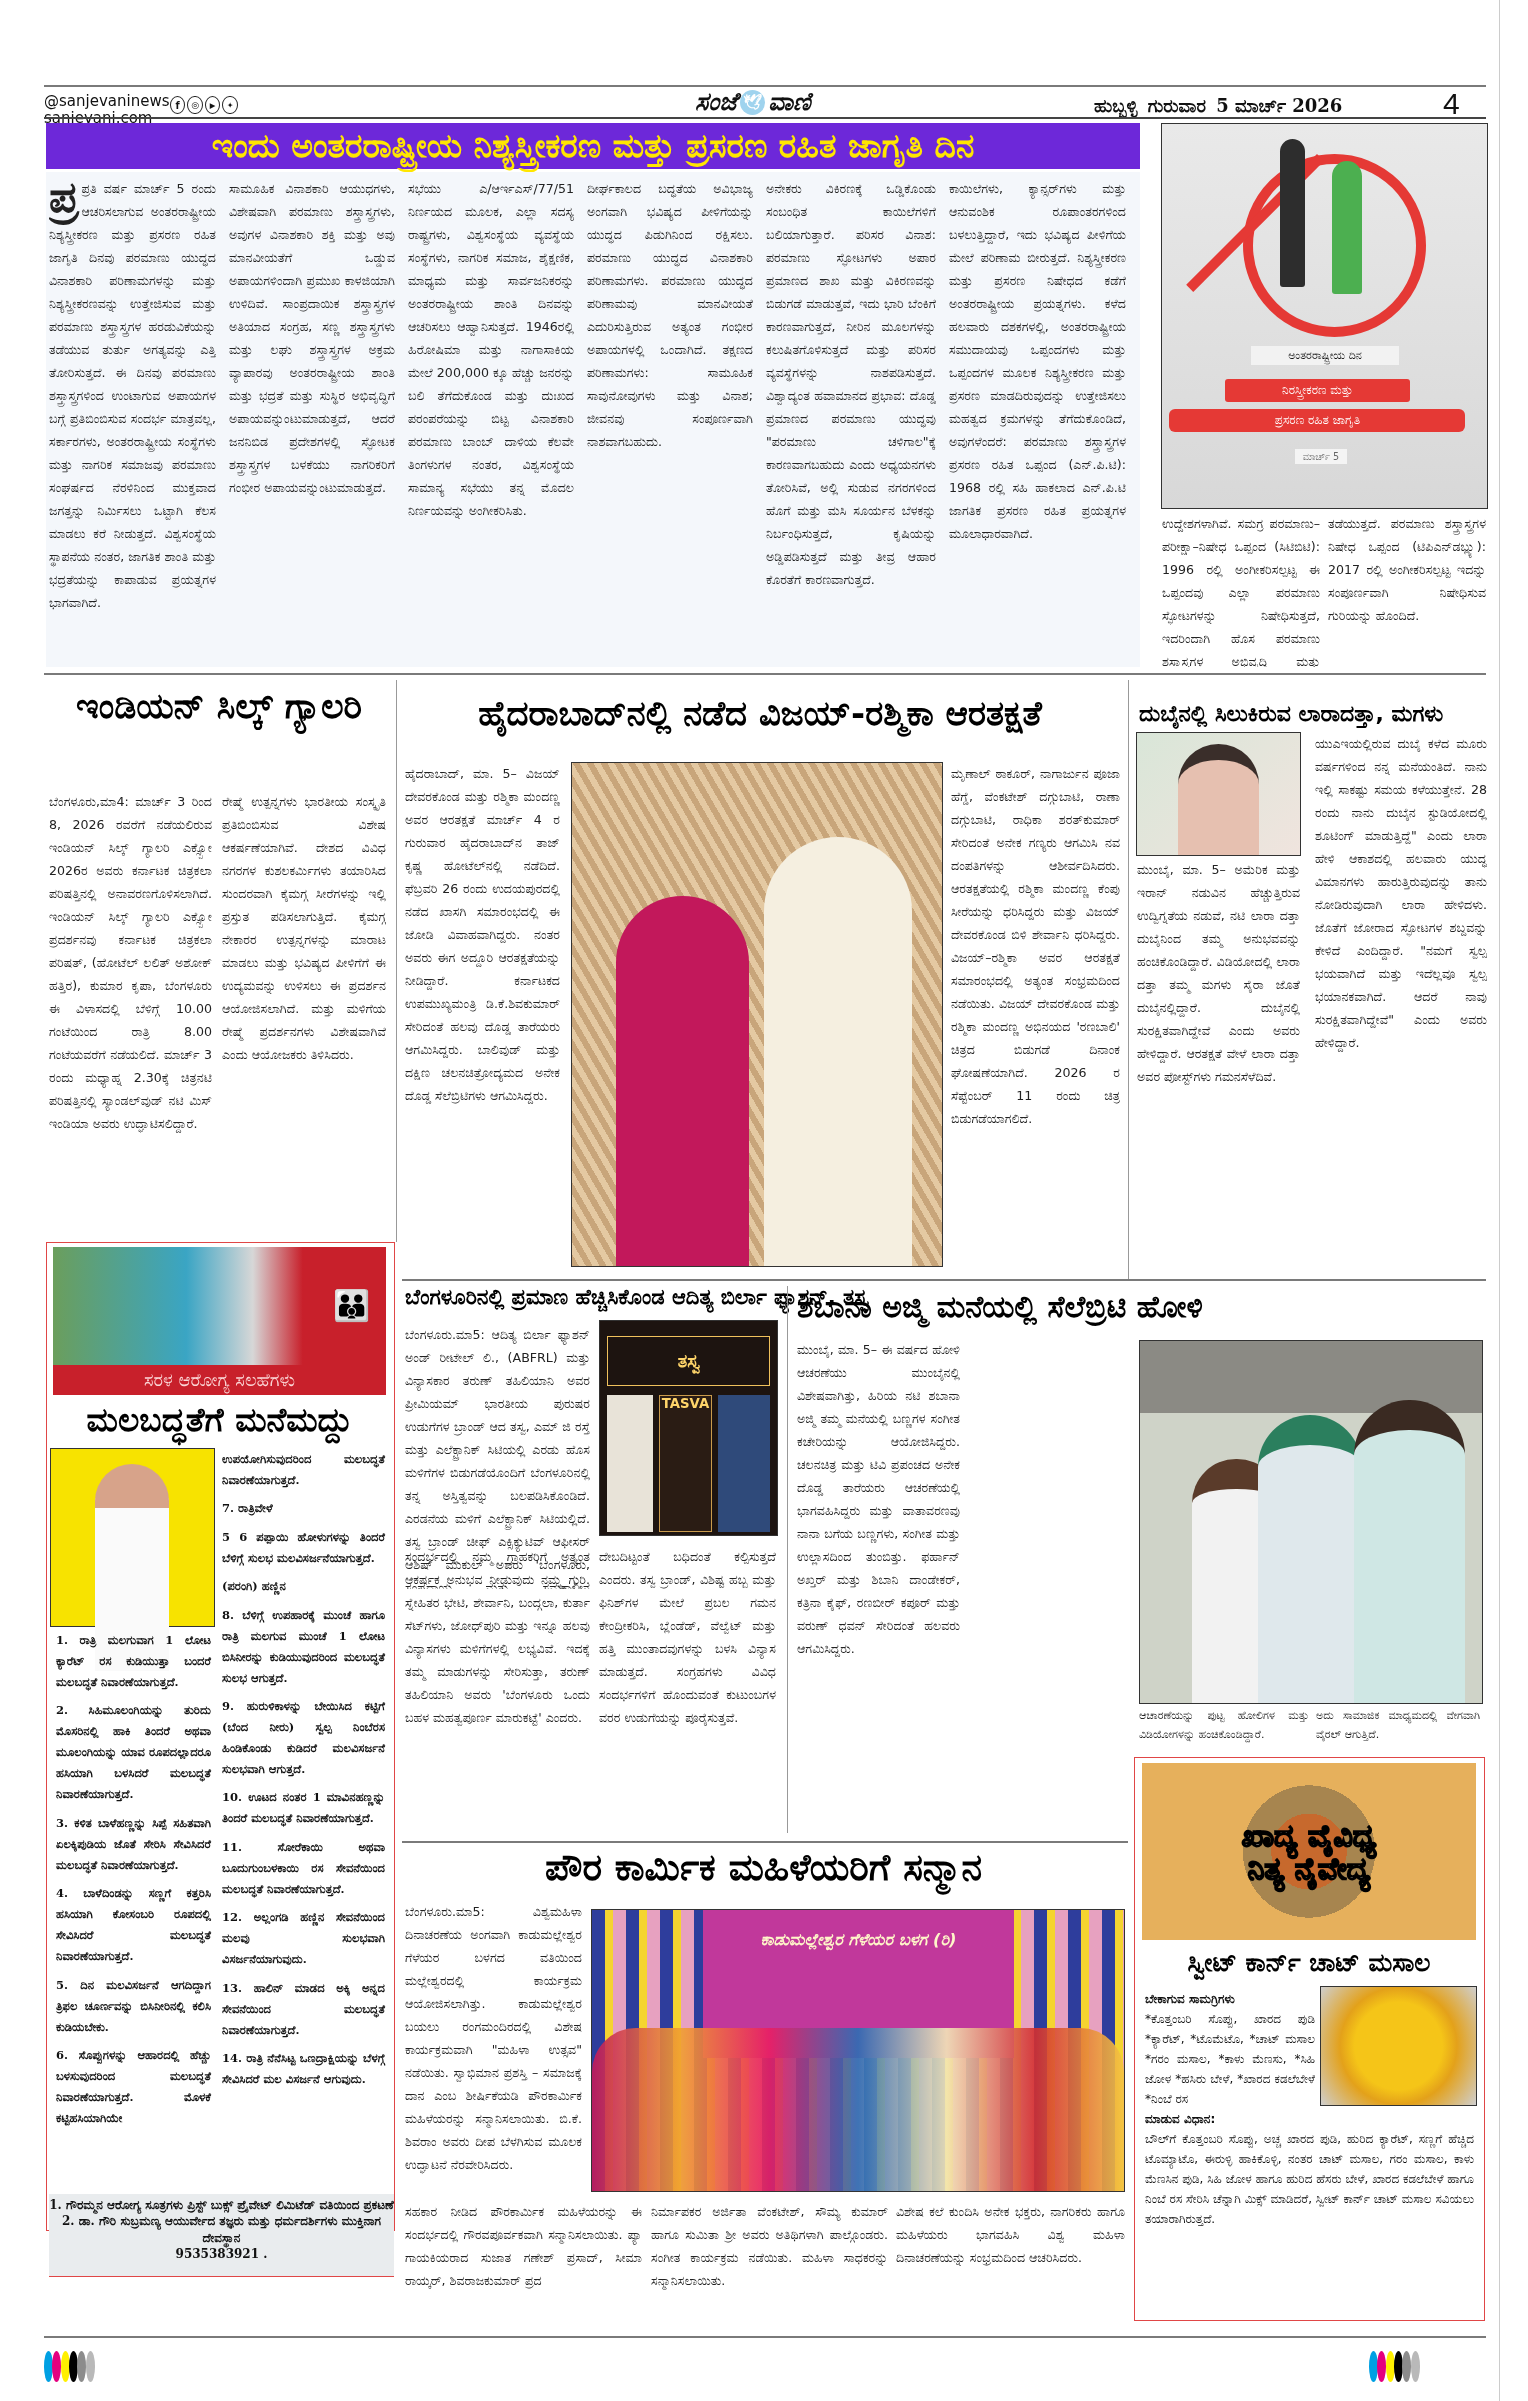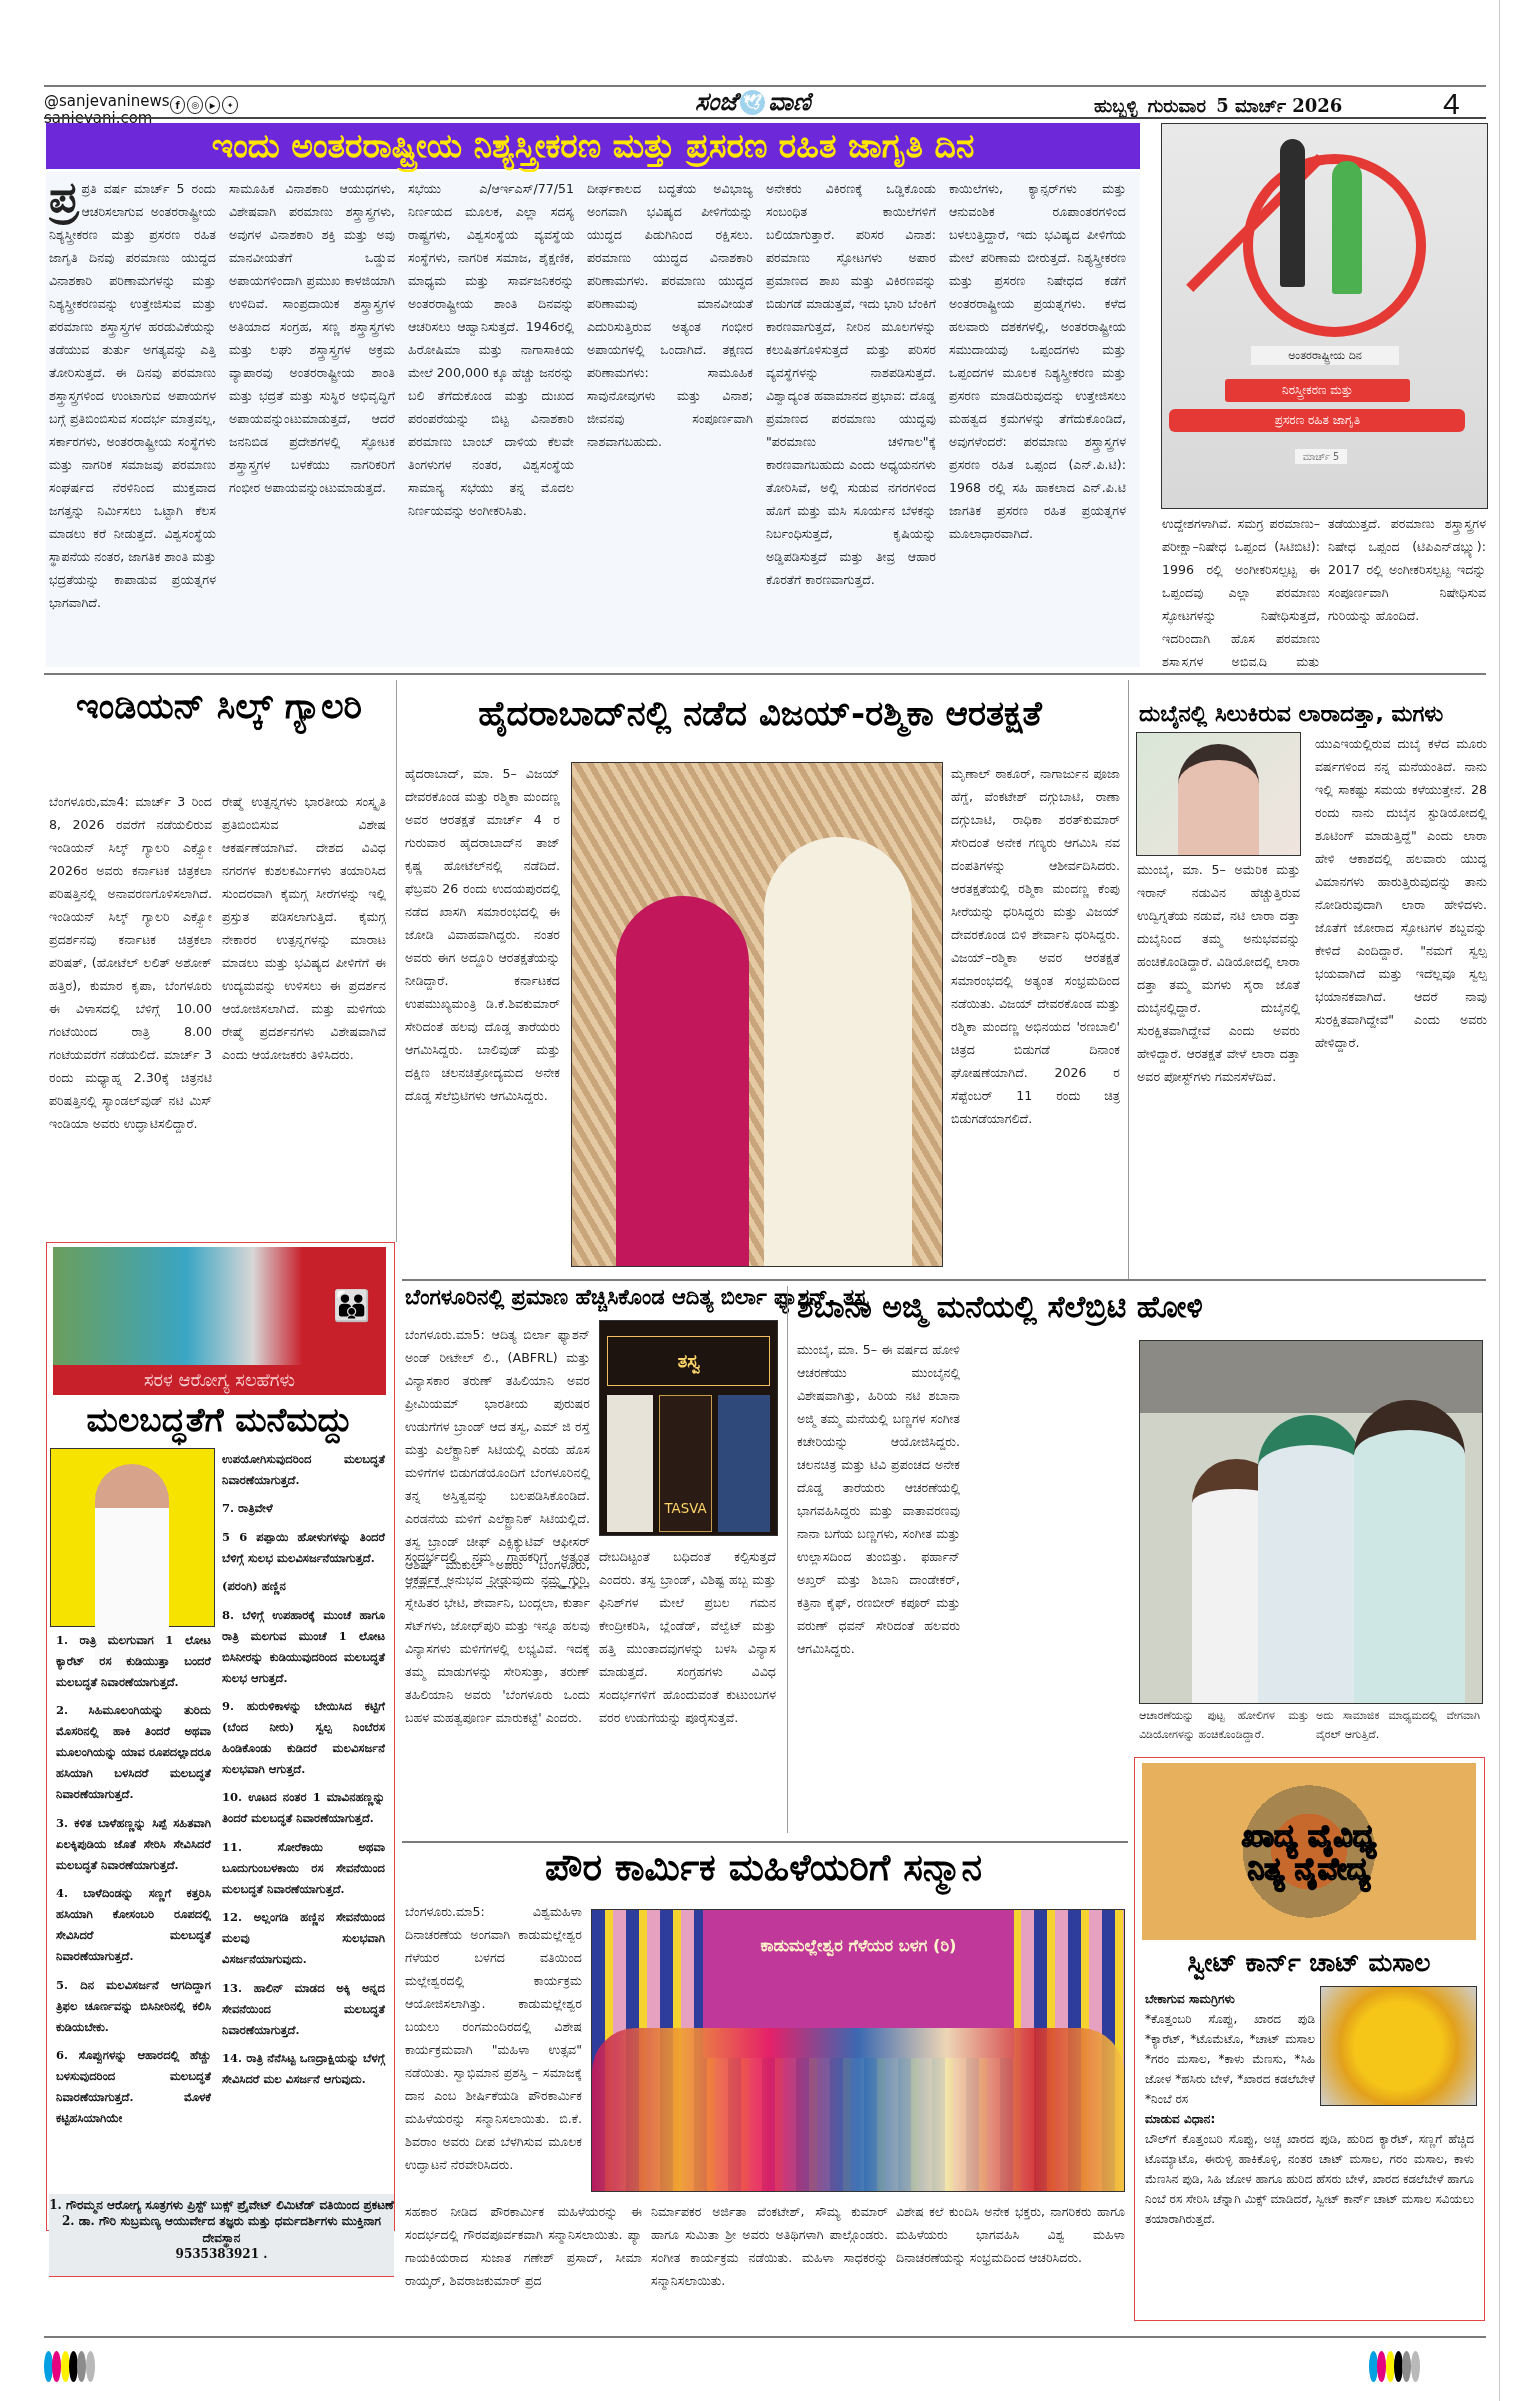--- a/index.html
+++ b/index.html
@@ -135,21 +135,21 @@
 
 <div class="hr" style="left:402px;top:1279px;width:1084px;"></div>
 
 <div class="abs hl" style="left:405px;top:1286px;width:355px;font-size:21px;white-space:nowrap;">ಬೆಂಗಳೂರಿನಲ್ಲಿ ಪ್ರಮಾಣ ಹೆಚ್ಚಿಸಿಕೊಂಡ ಆದಿತ್ಯ ಬಿರ್ಲಾ ಫ್ಯಾಶನ್, ತಸ್ವ</div>
 <div class="abs body-col" style="left:405px;top:1323px;width:185px;height:266px;"><span>ಬೆಂಗಳೂರು.ಮಾ5: ಆದಿತ್ಯ ಬಿರ್ಲಾ ಫ್ಯಾಶನ್ ಅಂಡ್ ರೀಟೇಲ್ ಲಿ., (ABFRL) ಮತ್ತು ವಿನ್ಯಾಸಕಾರ ತರುಣ್ ತಹಿಲಿಯಾನಿ ಅವರ ಪ್ರೀಮಿಯಮ್ ಭಾರತೀಯ ಪುರುಷರ ಉಡುಗೆಗಳ ಬ್ರಾಂಡ್ ಆದ ತಸ್ವ, ಎಮ್ ಜಿ ರಸ್ತೆ ಮತ್ತು ಎಲೆಕ್ಟ್ರಾನಿಕ್ ಸಿಟಿಯಲ್ಲಿ ಎರಡು ಹೊಸ ಮಳಿಗೆಗಳ ಬಿಡುಗಡೆಯೊಂದಿಗೆ ಬೆಂಗಳೂರಿನಲ್ಲಿ ತನ್ನ ಅಸ್ತಿತ್ವವನ್ನು ಬಲಪಡಿಸಿಕೊಂಡಿದೆ. ಎರಡನೆಯ ಮಳಿಗೆ ಎಲೆಕ್ಟ್ರಾನಿಕ್ ಸಿಟಿಯಲ್ಲಿದೆ. ತಸ್ವ ಬ್ರಾಂಡ್ ಚೀಫ್ ಎಕ್ಸಿಕ್ಯುಟಿವ್ ಆಫೀಸರ್ ಆಶಿಷ್ ಮುಕುಲ್ ಅವರು 'ಬೆಂಗಳೂರು, ಸಂಪ್ರದಾಯ ಮತ್ತು ಸಮಕಾಲೀನ ಜೀವನಶೈಲಿಯ ಸುಂದರ ಮಿಶ್ರಣವಾಗಿದೆ' ಎಂದರು.</span></div>
 <div class="photo" style="left:599px;top:1320px;width:177px;height:214px;background:#1d1410;">
   <div style="position:absolute;left:7.4px;top:15px;width:161px;height:48px;border:1.5px solid #f0c15c;display:flex;align-items:center;justify-content:center;color:#ffd56a;font-size:18px;font-weight:bold;">
     <span>ತಸ್ವ</span>
   </div>
   <div style="position:absolute;left:7.4px;top:74px;width:46px;height:137px;background:#e8e3d8;"></div>
-  <div style="position:absolute;left:59px;top:74px;width:53px;height:137px;background:#2a1c14;border:0.7px solid #c99b4c;display:flex;align-items:flex-end;justify-content:center;color:#ffd56a;font-weight:normal;font-size:13.3px;padding-bottom:15px;box-sizing:border-box;">
+  <div style="position:absolute;left:59px;top:74px;width:53px;height:137px;background:#2a1c14;border:0.7px solid #c99b4c;display:flex;justify-content:center;color:#ffd56a;font-weight:bold;font-size:13.3px;padding-bottom:15px;box-sizing:border-box;">
     <span>TASVA</span>
   </div>
   <div style="position:absolute;left:118px;top:74px;width:52px;height:137px;background:#2f4a7a;"></div>
 </div>
 <div class="abs body-col" style="left:405px;top:1545px;width:185px;height:281px;"><span>ಸಂದರ್ಭದಲ್ಲಿ ನಮ್ಮ ಗ್ರಾಹಕರಿಗೆ ಅತ್ಯಂತ ಆಕರ್ಷಕ ಅನುಭವ ನೀಡುವುದು ನಮ್ಮ ಗುರಿ. ಸ್ನೇಹಿತರ ಭೇಟಿ, ಶೇರ್ವಾನಿ, ಬಂದ್ಗಲಾ, ಕುರ್ತಾ ಸೆಟ್‌ಗಳು, ಜೋಧ್‌ಪುರಿ ಮತ್ತು ಇನ್ನೂ ಹಲವು ವಿನ್ಯಾಸಗಳು ಮಳಿಗೆಗಳಲ್ಲಿ ಲಭ್ಯವಿವೆ. ಇದಕ್ಕೆ ತಮ್ಮ ಮಾಡುಗಳನ್ನು ಸೇರಿಸುತ್ತಾ, ತರುಣ್ ತಹಿಲಿಯಾನಿ ಅವರು 'ಬೆಂಗಳೂರು ಒಂದು ಬಹಳ ಮಹತ್ವಪೂರ್ಣ ಮಾರುಕಟ್ಟೆ' ಎಂದರು.</span></div>
 <div class="abs body-col" style="left:599px;top:1545px;width:177px;height:281px;"><span>ದೇಬದಿಟ್ಟಂತೆ ಬಧಿದಂತೆ ಕಲ್ಪಿಸುತ್ತದೆ ಎಂದರು. ತಸ್ವ ಬ್ರಾಂಡ್, ವಿಶಿಷ್ಟ ಹಬ್ಬ ಮತ್ತು ಫಿನಿಶ್‌ಗಳ ಮೇಲೆ ಪ್ರಬಲ ಗಮನ ಕೇಂದ್ರೀಕರಿಸಿ, ಬ್ಲೆಂಡೆಡ್, ವೆಲ್ವೆಟ್ ಮತ್ತು ಹತ್ತಿ ಮುಂತಾದವುಗಳನ್ನು ಬಳಸಿ ವಿನ್ಯಾಸ ಮಾಡುತ್ತದೆ. ಸಂಗ್ರಹಗಳು ವಿವಿಧ ಸಂದರ್ಭಗಳಿಗೆ ಹೊಂದುವಂತೆ ಕುಟುಂಬಗಳ ವರರ ಉಡುಗೆಯನ್ನು ಪೂರೈಸುತ್ತವೆ.</span></div>
 <div class="vr" style="left:787px;top:1286px;height:547px;"></div>
 
 <div class="abs hl" style="left:797px;top:1290px;width:688px;font-size:30px;white-space:nowrap;">ಶಬಾನಾ ಅಜ್ಮಿ ಮನೆಯಲ್ಲಿ ಸೆಲೆಬ್ರಿಟಿ ಹೋಳಿ</div>
 <div class="abs body-col" style="left:797px;top:1338px;width:163px;height:370px;"><span>ಮುಂಬೈ, ಮಾ. 5– ಈ ವರ್ಷದ ಹೋಳಿ ಆಚರಣೆಯು ಮುಂಬೈನಲ್ಲಿ ವಿಶೇಷವಾಗಿತ್ತು, ಹಿರಿಯ ನಟಿ ಶಬಾನಾ ಅಜ್ಮಿ ತಮ್ಮ ಮನೆಯಲ್ಲಿ ಬಣ್ಣಗಳ ಸಂಗೀತ ಕಚೇರಿಯನ್ನು ಆಯೋಜಿಸಿದ್ದರು. ಚಲನಚಿತ್ರ ಮತ್ತು ಟಿವಿ ಪ್ರಪಂಚದ ಅನೇಕ ದೊಡ್ಡ ತಾರೆಯರು ಆಚರಣೆಯಲ್ಲಿ ಭಾಗವಹಿಸಿದ್ದರು ಮತ್ತು ವಾತಾವರಣವು ನಾನಾ ಬಗೆಯ ಬಣ್ಣಗಳು, ಸಂಗೀತ ಮತ್ತು ಉಲ್ಲಾಸದಿಂದ ತುಂಬಿತ್ತು. ಫರ್ಹಾನ್ ಅಖ್ತರ್ ಮತ್ತು ಶಿಬಾನಿ ದಾಂಡೇಕರ್, ಕತ್ರಿನಾ ಕೈಫ್, ರಣಬೀರ್ ಕಪೂರ್ ಮತ್ತು ವರುಣ್ ಧವನ್ ಸೇರಿದಂತೆ ಹಲವರು ಆಗಮಿಸಿದ್ದರು.</span></div>
@@ -172,21 +172,21 @@
   <div style="width:170px;font-weight:bold;">ಬೇಕಾಗುವ ಸಾಮಗ್ರಿಗಳು</div>
   <div style="width:170px;">*ಕೊತ್ತಂಬರಿ ಸೊಪ್ಪು, ಖಾರದ ಪುಡಿ *ಕ್ಯಾರೆಟ್, *ಟೊಮೆಟೊ, *ಚಾಟ್ ಮಸಾಲ *ಗರಂ ಮಸಾಲ, *ಕಾಳು ಮೆಣಸು, *ಸಿಹಿ ಜೋಳ *ಹಸಿರು ಬೇಳೆ, *ಖಾರದ ಕಡಲೆಬೇಳೆ *ನಿಂಬೆ ರಸ</div>
   <div style="font-weight:bold;">ಮಾಡುವ ವಿಧಾನ:</div>
   <div>ಬೌಲ್‌ಗೆ ಕೊತ್ತಂಬರಿ ಸೊಪ್ಪು, ಅಚ್ಚ ಖಾರದ ಪುಡಿ, ಹುರಿದ ಕ್ಯಾರೆಟ್, ಸಣ್ಣಗೆ ಹೆಚ್ಚಿದ ಟೊಮ್ಯಾಟೊ, ಈರುಳ್ಳಿ ಹಾಕಿಕೊಳ್ಳಿ, ನಂತರ ಚಾಟ್ ಮಸಾಲ, ಗರಂ ಮಸಾಲ, ಕಾಳು ಮೆಣಸಿನ ಪುಡಿ, ಸಿಹಿ ಜೋಳ ಹಾಗೂ ಹುರಿದ ಹೆಸರು ಬೇಳೆ, ಖಾರದ ಕಡಲೆಬೇಳೆ ಹಾಗೂ ನಿಂಬೆ ರಸ ಸೇರಿಸಿ ಚೆನ್ನಾಗಿ ಮಿಕ್ಸ್ ಮಾಡಿದರೆ, ಸ್ವೀಟ್ ಕಾರ್ನ್ ಚಾಟ್ ಮಸಾಲ ಸವಿಯಲು ತಯಾರಾಗಿರುತ್ತದೆ.</div>
 </div>
 
 <div class="hr" style="left:402px;top:1841px;width:726px;"></div>
 <div class="abs hl" style="left:405px;top:1848px;width:717px;font-size:37px;text-align:center;white-space:nowrap;">ಪೌರ ಕಾರ್ಮಿಕ ಮಹಿಳೆಯರಿಗೆ ಸನ್ಮಾನ</div>
 <div class="abs body-col" style="left:405px;top:1900px;width:177px;height:296px;"><span>ಬೆಂಗಳೂರು.ಮಾ5: ವಿಶ್ವಮಹಿಳಾ ದಿನಾಚರಣೆಯ ಅಂಗವಾಗಿ ಕಾಡುಮಲ್ಲೇಶ್ವರ ಗೆಳೆಯರ ಬಳಗದ ವತಿಯಿಂದ ಮಲ್ಲೇಶ್ವರದಲ್ಲಿ ಕಾರ್ಯಕ್ರಮ ಆಯೋಜಿಸಲಾಗಿತ್ತು. ಕಾಡುಮಲ್ಲೇಶ್ವರ ಬಯಲು ರಂಗಮಂದಿರದಲ್ಲಿ ವಿಶೇಷ ಕಾರ್ಯಕ್ರಮವಾಗಿ "ಮಹಿಳಾ ಉತ್ಸವ" ನಡೆಯಿತು. ಸ್ವಾಭಿಮಾನ ಪ್ರಶಸ್ತಿ – ಸಮಾಜಕ್ಕೆ ದಾನ ಎಂಬ ಶೀರ್ಷಿಕೆಯಡಿ ಪೌರಕಾರ್ಮಿಕ ಮಹಿಳೆಯರನ್ನು ಸನ್ಮಾನಿಸಲಾಯಿತು. ಬಿ.ಕೆ. ಶಿವರಾಂ ಅವರು ದೀಪ ಬೆಳಗಿಸುವ ಮೂಲಕ ಉದ್ಘಾಟನೆ ನೆರವೇರಿಸಿದರು.</span></div>
 <div class="photo" style="left:591px;top:1909px;width:532px;height:281px;background:repeating-linear-gradient(90deg,#2e3d9c 0 13.3px,#f5d430 13.3px 21px,#e7a1c0 21px 34px);">
-  <div style="position:absolute;left:111px;top:0;width:311px;height:148px;background:#c1389b;display:flex;justify-content:center;padding-top:26px;box-sizing:border-box;">
+  <div style="position:absolute;left:111px;top:0;width:311px;height:148px;background:#c1389b;display:flex;justify-content:center;padding-top:20px;box-sizing:border-box;font-style:italic;">
     <span style="color:#fff5c9;font-weight:bold;font-size:16.3px;">ಕಾಡುಮಲ್ಲೇಶ್ವರ ಗೆಳೆಯರ ಬಳಗ (ರಿ)</span>
   </div>
   <div style="position:absolute;left:0;bottom:0;width:100%;height:163px;background:linear-gradient(90deg,#c2185b,#f0a030,#e91e63,#2c6eb4,#f3e7b8,#d32f2f,#f4c542);opacity:.9;border-radius:44px 44px 0 0;"></div>
 </div>
 <div class="abs body-col" style="left:405px;top:2200px;width:237px;height:111px;"><span>ಸಹಕಾರ ನೀಡಿದ ಪೌರಕಾರ್ಮಿಕ ಮಹಿಳೆಯರನ್ನು ಈ ಸಂದರ್ಭದಲ್ಲಿ ಗೌರವಪೂರ್ವಕವಾಗಿ ಸನ್ಮಾನಿಸಲಾಯಿತು. ಪ್ಯಾ ಗಾಯಕಿಯರಾದ ಸುಜಾತ ಗಣೇಶ್ ಪ್ರಸಾದ್, ಸೀಮಾ ರಾಯ್ಕರ್, ಶಿವರಾಜಕುಮಾರ್ ಪ್ರದ</span></div>
 <div class="abs body-col" style="left:651px;top:2200px;width:237px;height:111px;"><span>ನಿರ್ಮಾಪಕರ ಅರ್ಜಿತಾ ವೆಂಕಟೇಶ್, ಸೌಮ್ಯ ಕುಮಾರ್ ಹಾಗೂ ಸುಮಿತಾ ಶ್ರೀ ಅವರು ಅತಿಥಿಗಳಾಗಿ ಪಾಲ್ಗೊಂಡರು. ಸಂಗೀತ ಕಾರ್ಯಕ್ರಮ ನಡೆಯಿತು. ಮಹಿಳಾ ಸಾಧಕರನ್ನು ಸನ್ಮಾನಿಸಲಾಯಿತು.</span></div>
 <div class="abs body-col" style="left:896px;top:2200px;width:229px;height:111px;"><span>ವಿಶೇಷ ಕಲೆ ಕುಂದಿಸಿ ಅನೇಕ ಭಕ್ತರು, ನಾಗರಿಕರು ಹಾಗೂ ಮಹಿಳೆಯರು ಭಾಗವಹಿಸಿ ವಿಶ್ವ ಮಹಿಳಾ ದಿನಾಚರಣೆಯನ್ನು ಸಂಭ್ರಮದಿಂದ ಆಚರಿಸಿದರು.</span></div>
 
 <div class="rule" style="left:44px;top:2336px;width:1442px;height:2.2px;"></div>
 <div class="abs" style="left:44px;top:2351px;">

